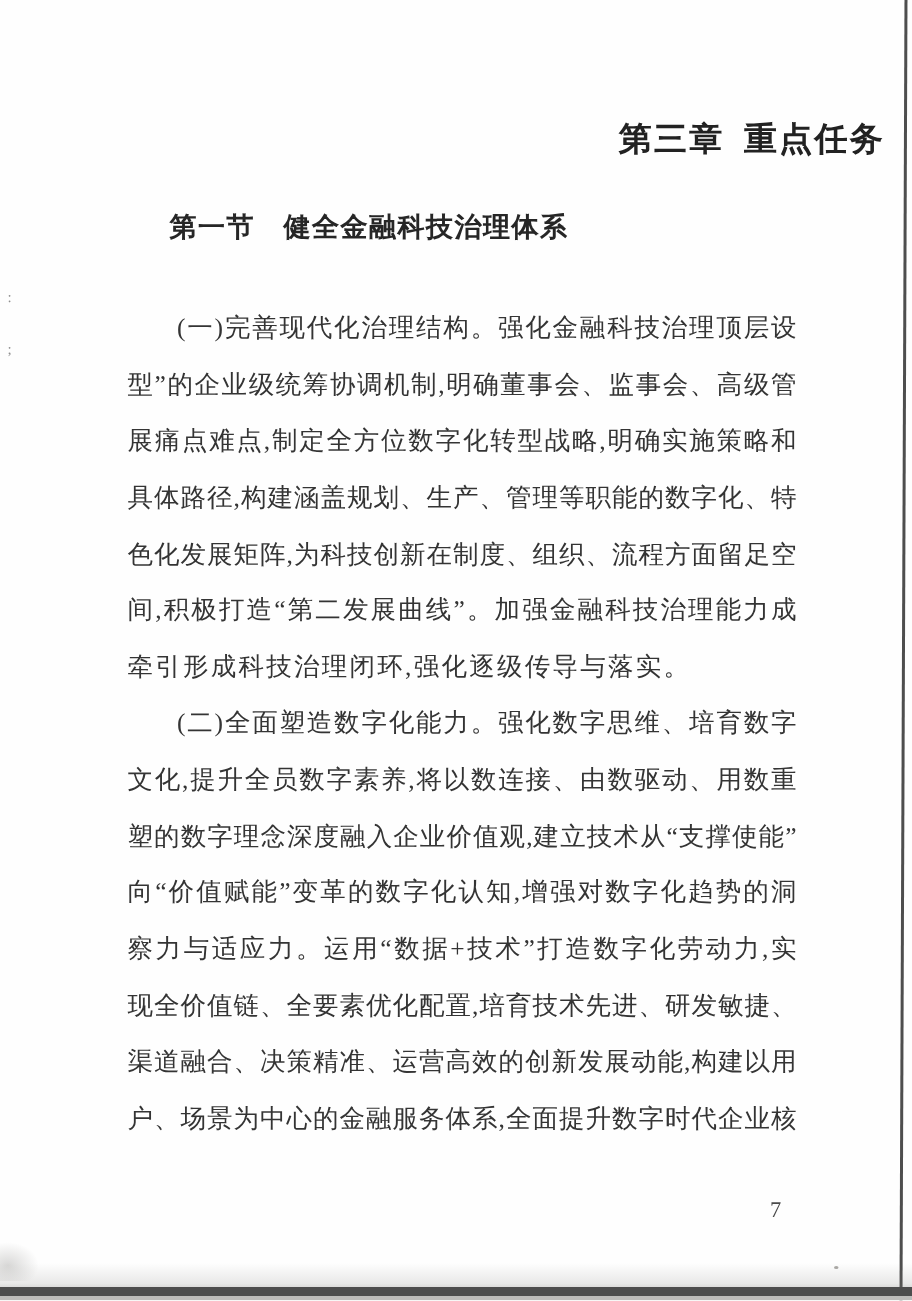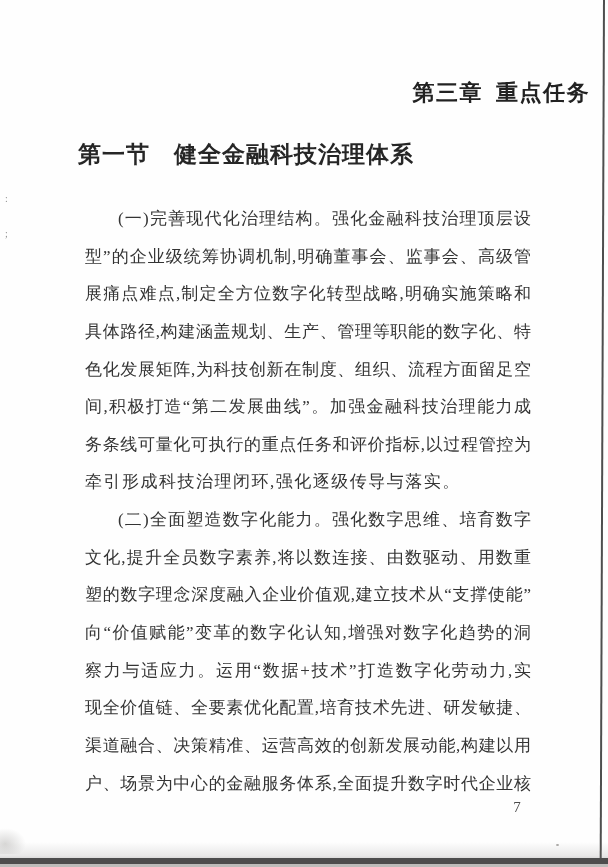--- a/index.html
+++ b/index.html
@@ -28,21 +28,21 @@
     letter-spacing: 1.5px;
     word-spacing: 6px;
     white-space: pre;
   }
   .section-title {
     position: absolute;
     top: 139px;
     left: 0;
     width: 492px;
     text-align: center;
-    font-size: 23px;
+    font-size: 18px;
     font-weight: bold;
     color: #262626;
     letter-spacing: 1px;
     white-space: pre;
   }
   .body-text {
     position: absolute;
     top: 196px;
     left: 85px;
     width: 446px;
@@ -145,21 +145,20 @@
   <div class="section-title">第一节　健全金融科技治理体系</div>
 
   <div class="body-text">
     <div>
       <div class="line indent">(一)完善现代化治理结构。强化金融科技治理顶层设</div>
       <div class="line">型”的企业级统筹协调机制,明确董事会、监事会、高级管</div>
       <div class="line">展痛点难点,制定全方位数字化转型战略,明确实施策略和</div>
       <div class="line">具体路径,构建涵盖规划、生产、管理等职能的数字化、特</div>
       <div class="line">色化发展矩阵,为科技创新在制度、组织、流程方面留足空</div>
       <div class="line">间,积极打造“第二发展曲线”。加强金融科技治理能力成</div>
-      <div class="line">务条线可量化可执行的重点任务和评价指标,以过程管控为</div>
       <div class="line short">牵引形成科技治理闭环,强化逐级传导与落实。</div>
     </div>
     <div>
       <div class="line indent">(二)全面塑造数字化能力。强化数字思维、培育数字</div>
       <div class="line">文化,提升全员数字素养,将以数连接、由数驱动、用数重</div>
       <div class="line">塑的数字理念深度融入企业价值观,建立技术从“支撑使能”</div>
       <div class="line">向“价值赋能”变革的数字化认知,增强对数字化趋势的洞</div>
       <div class="line">察力与适应力。运用“数据+技术”打造数字化劳动力,实</div>
       <div class="line">现全价值链、全要素优化配置,培育技术先进、研发敏捷、</div>
       <div class="line">渠道融合、决策精准、运营高效的创新发展动能,构建以用</div>

